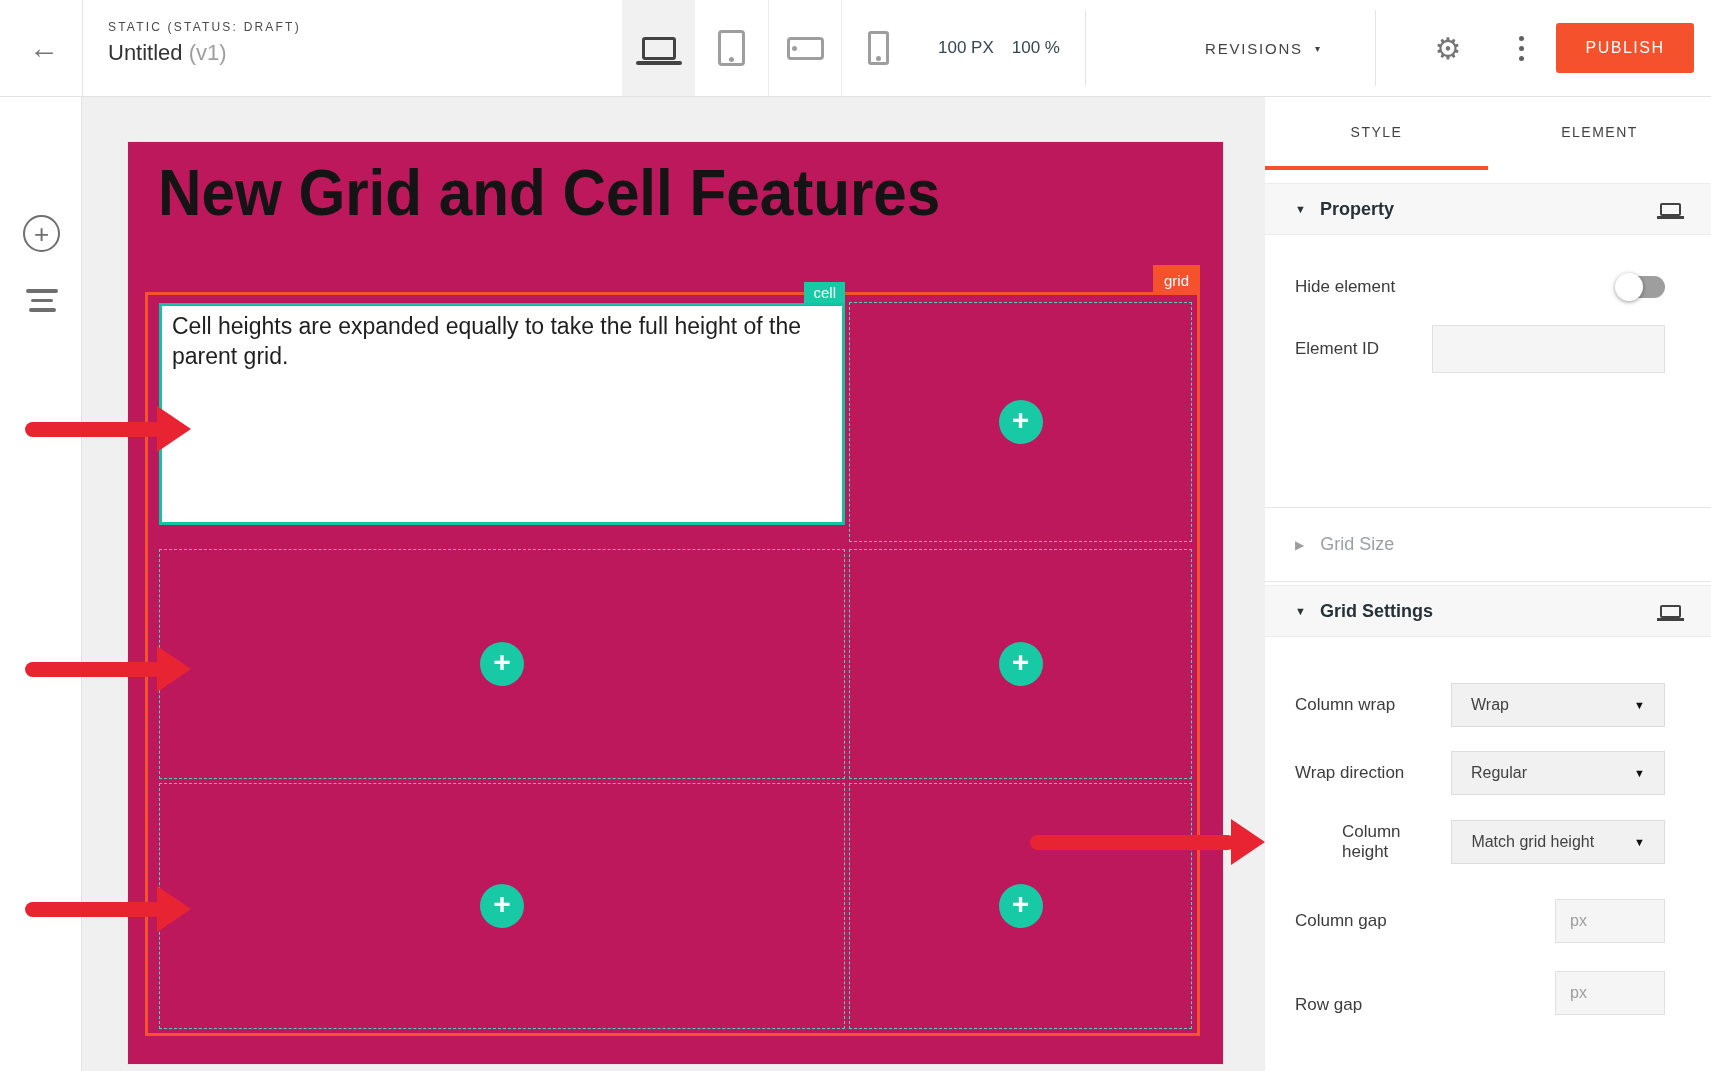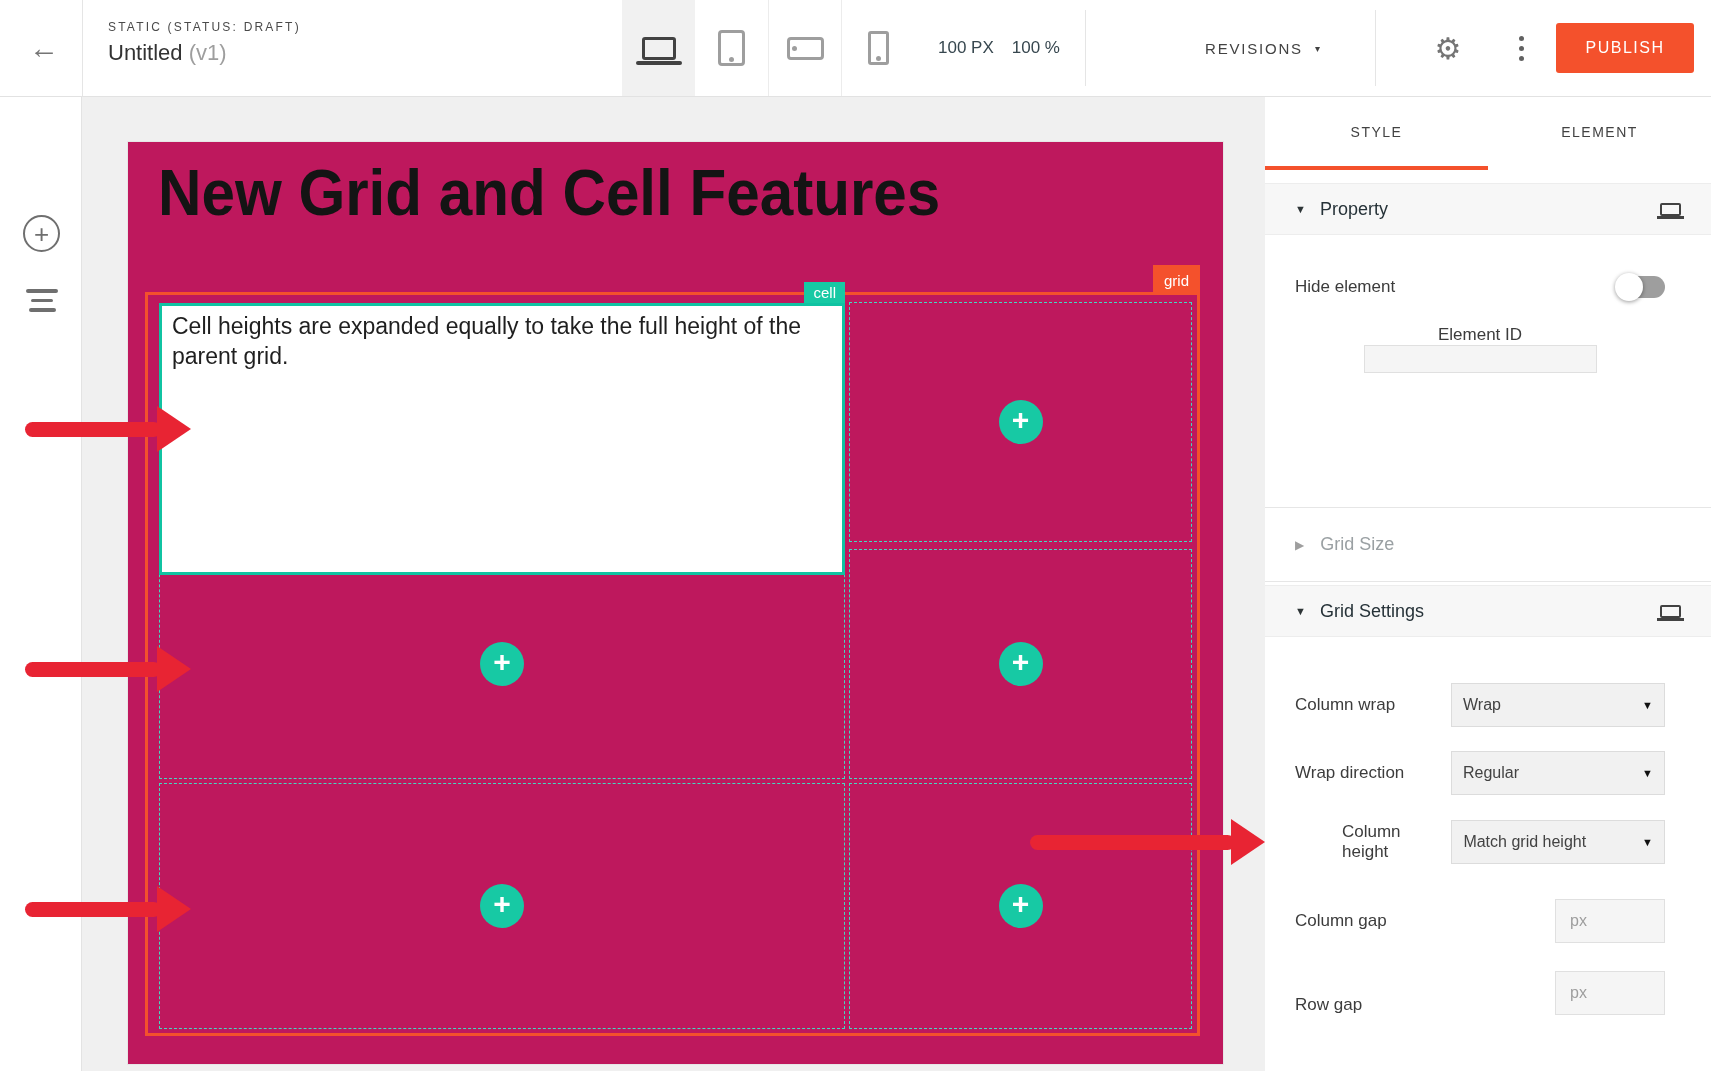--- a/index.html
+++ b/index.html
@@ -86,40 +86,40 @@
   
   .panel { position:absolute; left:1265px; top:97px; width:446px; bottom:0; background:#fff; z-index:20; }
   .tabs { position:absolute; left:0; top:0; width:100%; height:73px; display:flex; }
   .tab { flex:1; display:flex; align-items:center; justify-content:center; font-size:14px;
          letter-spacing:1.5px; color:#424242; cursor:pointer; border-bottom:4px solid transparent; }
   .tab.active { border-bottom-color:#f4512c; }
   .section-header { position:absolute; left:0; width:100%; height:52px; background:#f7f7f7;
                     border-top:1px solid #ededed; border-bottom:1px solid #ededed;
                     display:flex; align-items:center; padding:0 30px; gap:14px; cursor:pointer; }
   .section-header .caret { font-size:11px; color:#2d3436; }
-  .section-header .s-title { font-size:18px; color:#263238; flex:1; }
+  .section-header .s-title { font-size:18px; color:#263238; flex:1;font-weight:bold; }
   .icon-laptop-sm { width:21px; height:13px; border:2px solid #424242; border-radius:2px; position:relative; }
   .icon-laptop-sm:after { content:""; position:absolute; left:-5px; right:-5px; bottom:-5px; height:2.5px;
                           background:#424242; }
   .prow { position:absolute; left:30px; right:46px; display:flex; align-items:center;
           justify-content:space-between; }
   .plabel { font-size:17px; color:#3c3c3c; }
   .toggle { position:relative; width:50px; height:28px; cursor:pointer; }
   .toggle .track { position:absolute; left:4px; top:3px; right:0; height:22px; border-radius:11px; background:#9e9e9e; }
   .toggle .knob { position:absolute; left:0; top:0; width:28px; height:28px; border-radius:50%; background:#fff;
                   box-shadow:0 1px 4px rgba(0,0,0,0.4); }
   .text-input { width:233px; height:48px; background:#f5f5f5; border:1px solid #e0e0e0;
                 font-size:16px; color:#424242; padding:0 12px; font-family:"Liberation Sans", sans-serif; }
   .collapsed-row { position:absolute; left:0; width:100%; height:75px; border-top:1px solid #e6e6e6;
                    border-bottom:1px solid #e6e6e6; display:flex; align-items:center; gap:16px;
                    padding:0 30px; cursor:pointer; }
   .collapsed-row .caret { font-size:12px; color:#9e9e9e; }
   .collapsed-row .s-title { font-size:18px; color:#9aa0a3; }
   .select-box { width:214px; height:44px; background:#f1f1f1; border:1px solid #dcdcdc; display:flex;
-                align-items:center; justify-content:space-between; padding:0 11px; cursor:pointer; }
+                align-items:center; justify-content:space-between; padding:0 19px; cursor:pointer; }
   .select-box .sel-val { font-size:16px; color:#424242; white-space:nowrap; }
   .select-box .caret { font-size:11px; color:#111; margin-left:8px; }
   .px-input { width:110px; height:44px; background:#f5f5f5; border:1px solid #e0e0e0; font-size:16px;
               color:#424242; padding:0 14px; font-family:"Liberation Sans", sans-serif; }
   .px-input::placeholder { color:#9e9e9e; }
 </style>
 </head>
 <body>
 
 <div id="app">
@@ -172,21 +172,21 @@
         <i></i>
       </div>
   </div>
 
   <div class="page">
     <div class="page-title">New Grid and Cell Features</div>
 
     <div class="grid-box">
       <div class="grid-badge">grid</div>
 
-      <div class="cell-selected" style="left:11px; top:8px; width:686px; height:272px;">
+      <div class="cell-selected" style="left:11px; top:8px; width:686px; height:222px;">
         <div class="cell-badge">cell</div>
         <div class="txt">Cell heights are expanded equally to take the full height of the parent grid.</div>
       </div>
       <div class="cell" style="left:701px; top:7px; width:343px; height:240px;">
         <button class="plus-btn">+</button>
       </div>
 
       <div class="cell" style="left:11px; top:254px; width:686px; height:230px;">
         <button class="plus-btn">+</button>
       </div>
@@ -216,21 +216,21 @@
     </div>
 
     <div class="prow" style="top:176px; height:28px;">
       <span class="plabel">Hide element</span>
       <span class="toggle">
         <span class="track"></span>
         <span class="knob"></span>
       </span>
     </div>
 
-    <div class="prow" style="top:228px; height:48px;flex-direction:column;">
+    <div class="prow" style="top:228px; height:48px;">
       <span class="plabel">Element ID</span>
       <input class="text-input" value="" style="">
     </div>
 
 
     <div class="collapsed-row" style="top:410px;">
       <span class="caret">▶</span>
       <span class="s-title">Grid Size</span>
     </div>
 

